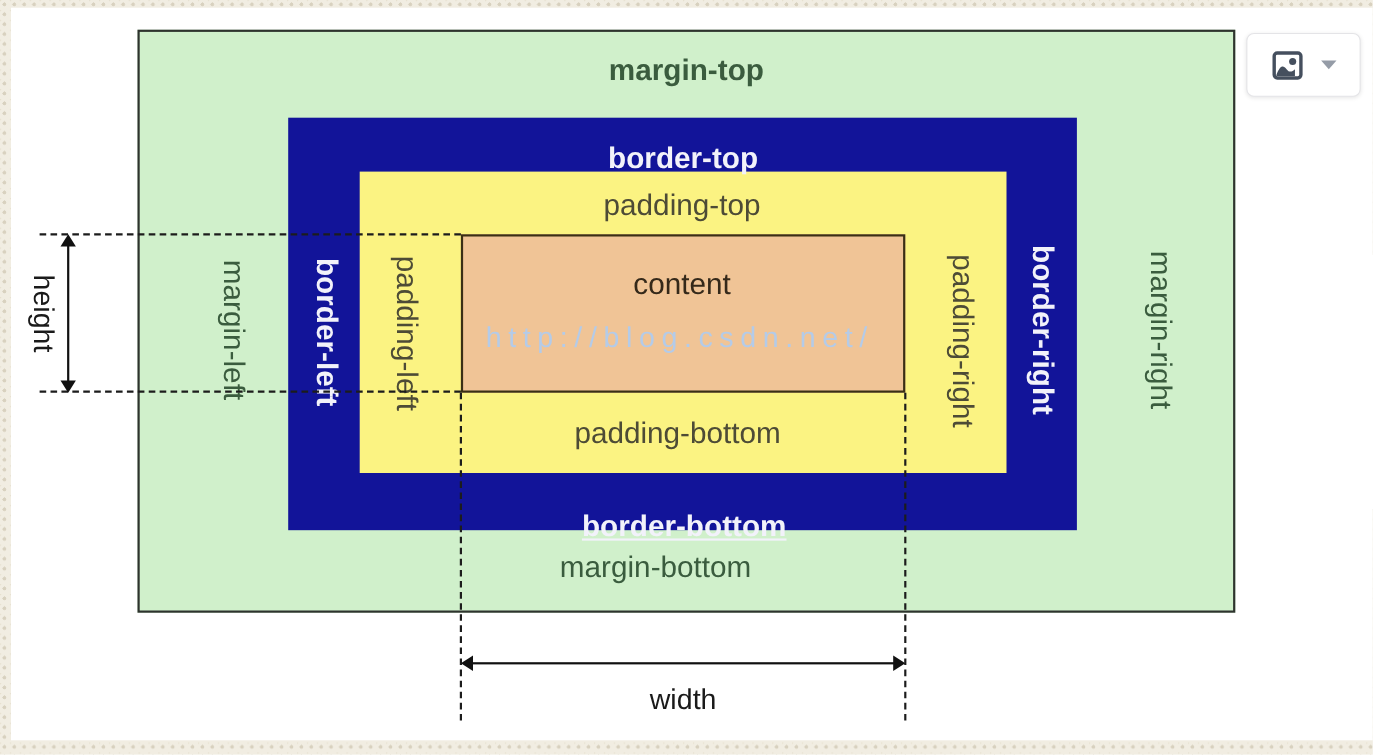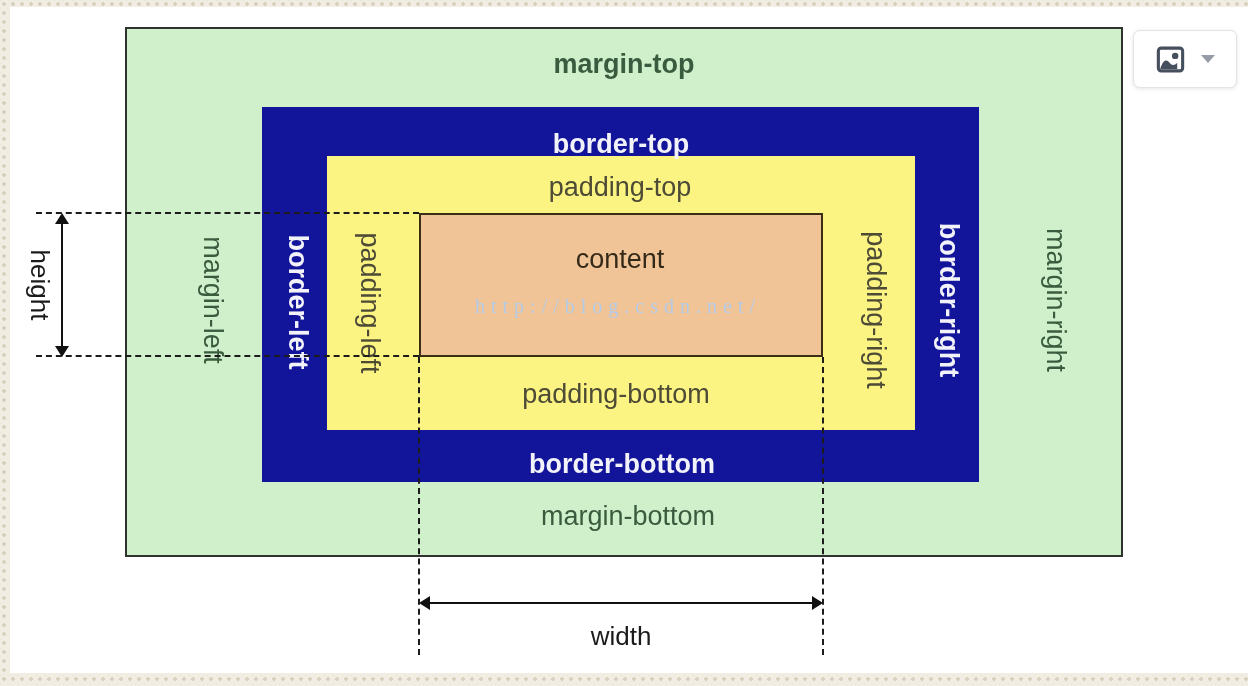--- a/index.html
+++ b/index.html
@@ -32,31 +32,31 @@
     font-size:27px; white-space:nowrap; line-height:1;
   }
   .lbl.v { transform:translate(-50%,-50%) rotate(90deg); }
   .margin-t  { color:var(--margin_text,#3a5c3e); }
   .border-t  { color:var(--border_text,#f2f2fa); font-weight:600; }
   .padding-t { color:var(--padding_text,#4d4b36); }
   .content-t { color:var(--content_text,#35291a); }
   .measure-t { color:var(--measure_text,#1a1a1a); font-size:26px; }
   .watermark {
     color:var(--watermark_text,#b4cbe8);
-    font-family:Liberation Serif, serif;
-    letter-spacing:6px; font-size:20px;
+    font-family:Liberation Sans, sans-serif;
+    letter-spacing:6px; font-size:26px;
   }
   #lbl-margin-top     { left:624px;  top:64px;font-weight:bold;  }
   #lbl-border-top     { left:621px;  top:130px;margin-top:14px; }
   #lbl-padding-top    { left:620px;  top:187px; }
   #lbl-content        { left:620px;  top:247px;margin-top:12px; }
   #lbl-watermark      { left:618px;  top:306px; }
   #lbl-padding-bottom { left:616px;  top:394px; }
-  #lbl-border-bottom  { left:622px;  top:464px; }
-  #lbl-margin-bottom  { left:628px;  top:516px; }
+  #lbl-border-bottom  { left:622px;  top:479px;text-decoration:underline; }
+  #lbl-margin-bottom  { left:596px;  top:516px; }
   #lbl-width          { left:621px;  top:636px; }
   #lbl-height         { left:40px;   top:285px; }
   #lbl-margin-left    { left:212px;  top:300px; }
   #lbl-border-left    { left:297px;  top:302px; }
   #lbl-padding-left   { left:369px;  top:303px; }
   #lbl-padding-right  { left:875px;  top:310px; }
   #lbl-border-right   { left:948px;  top:300px; }
   #lbl-margin-right   { left:1055px; top:300px; }
   
   .dash-h { position:absolute; height:0; border-top:2px dashed #1c1c1c; }

